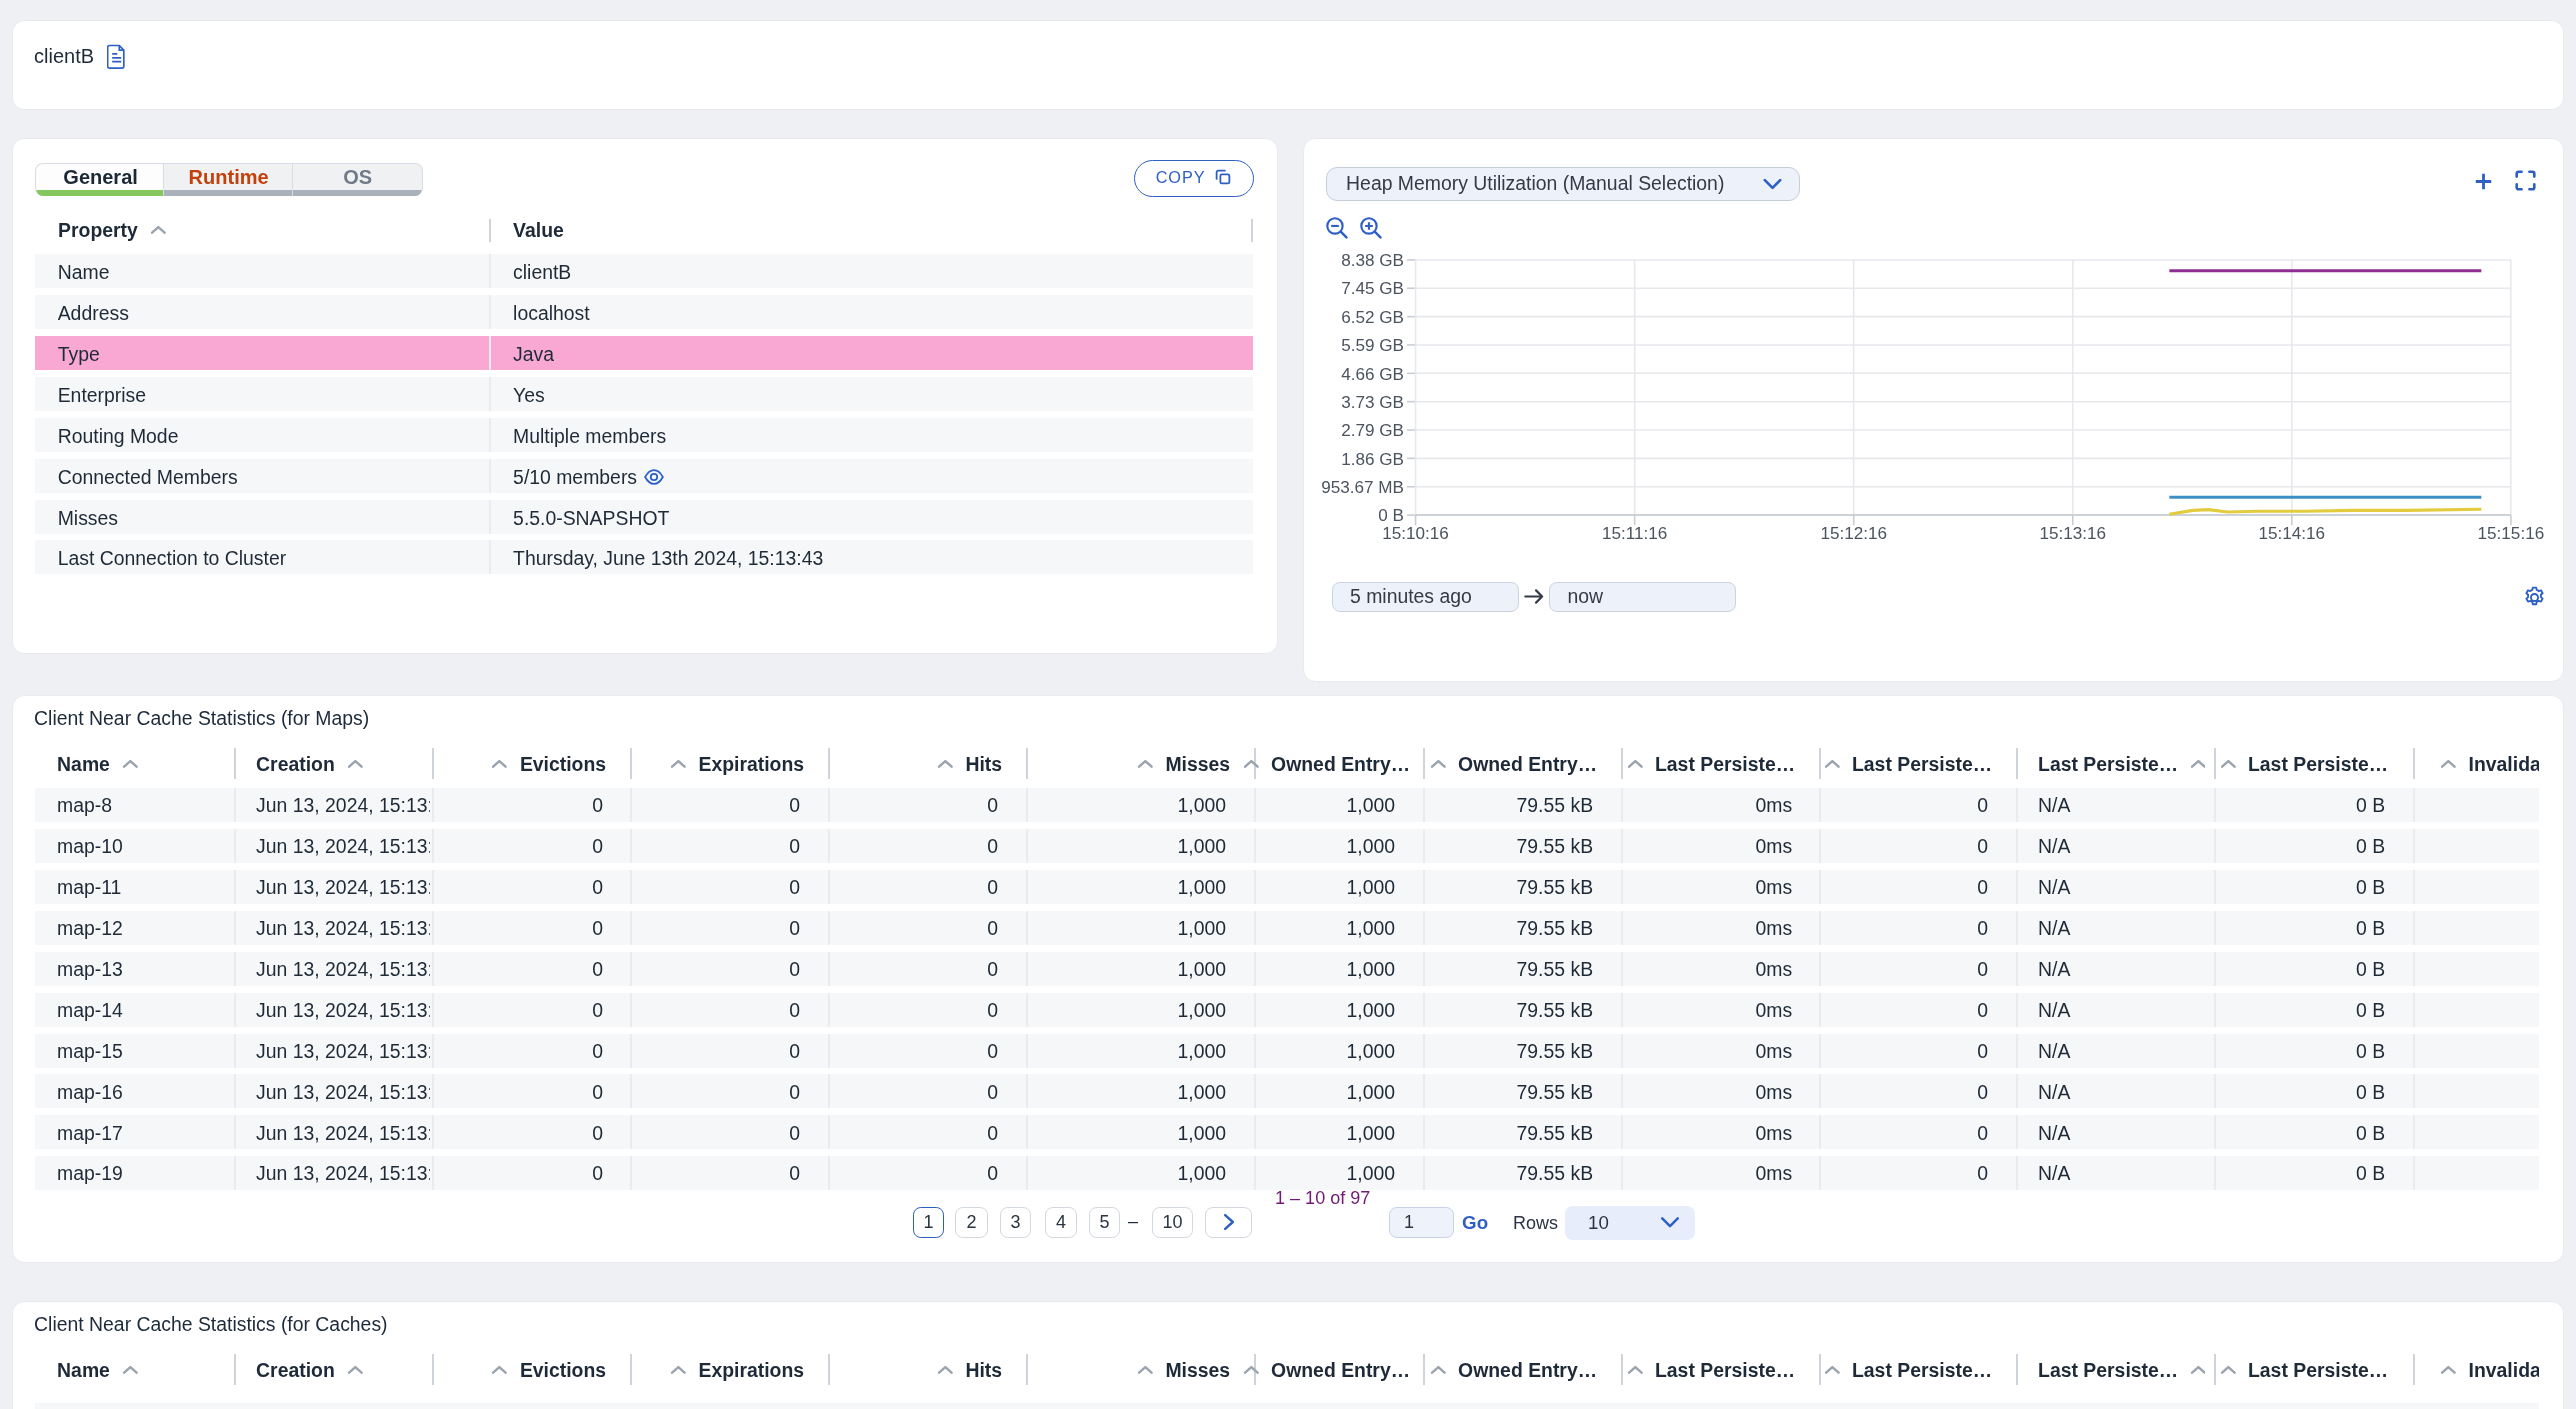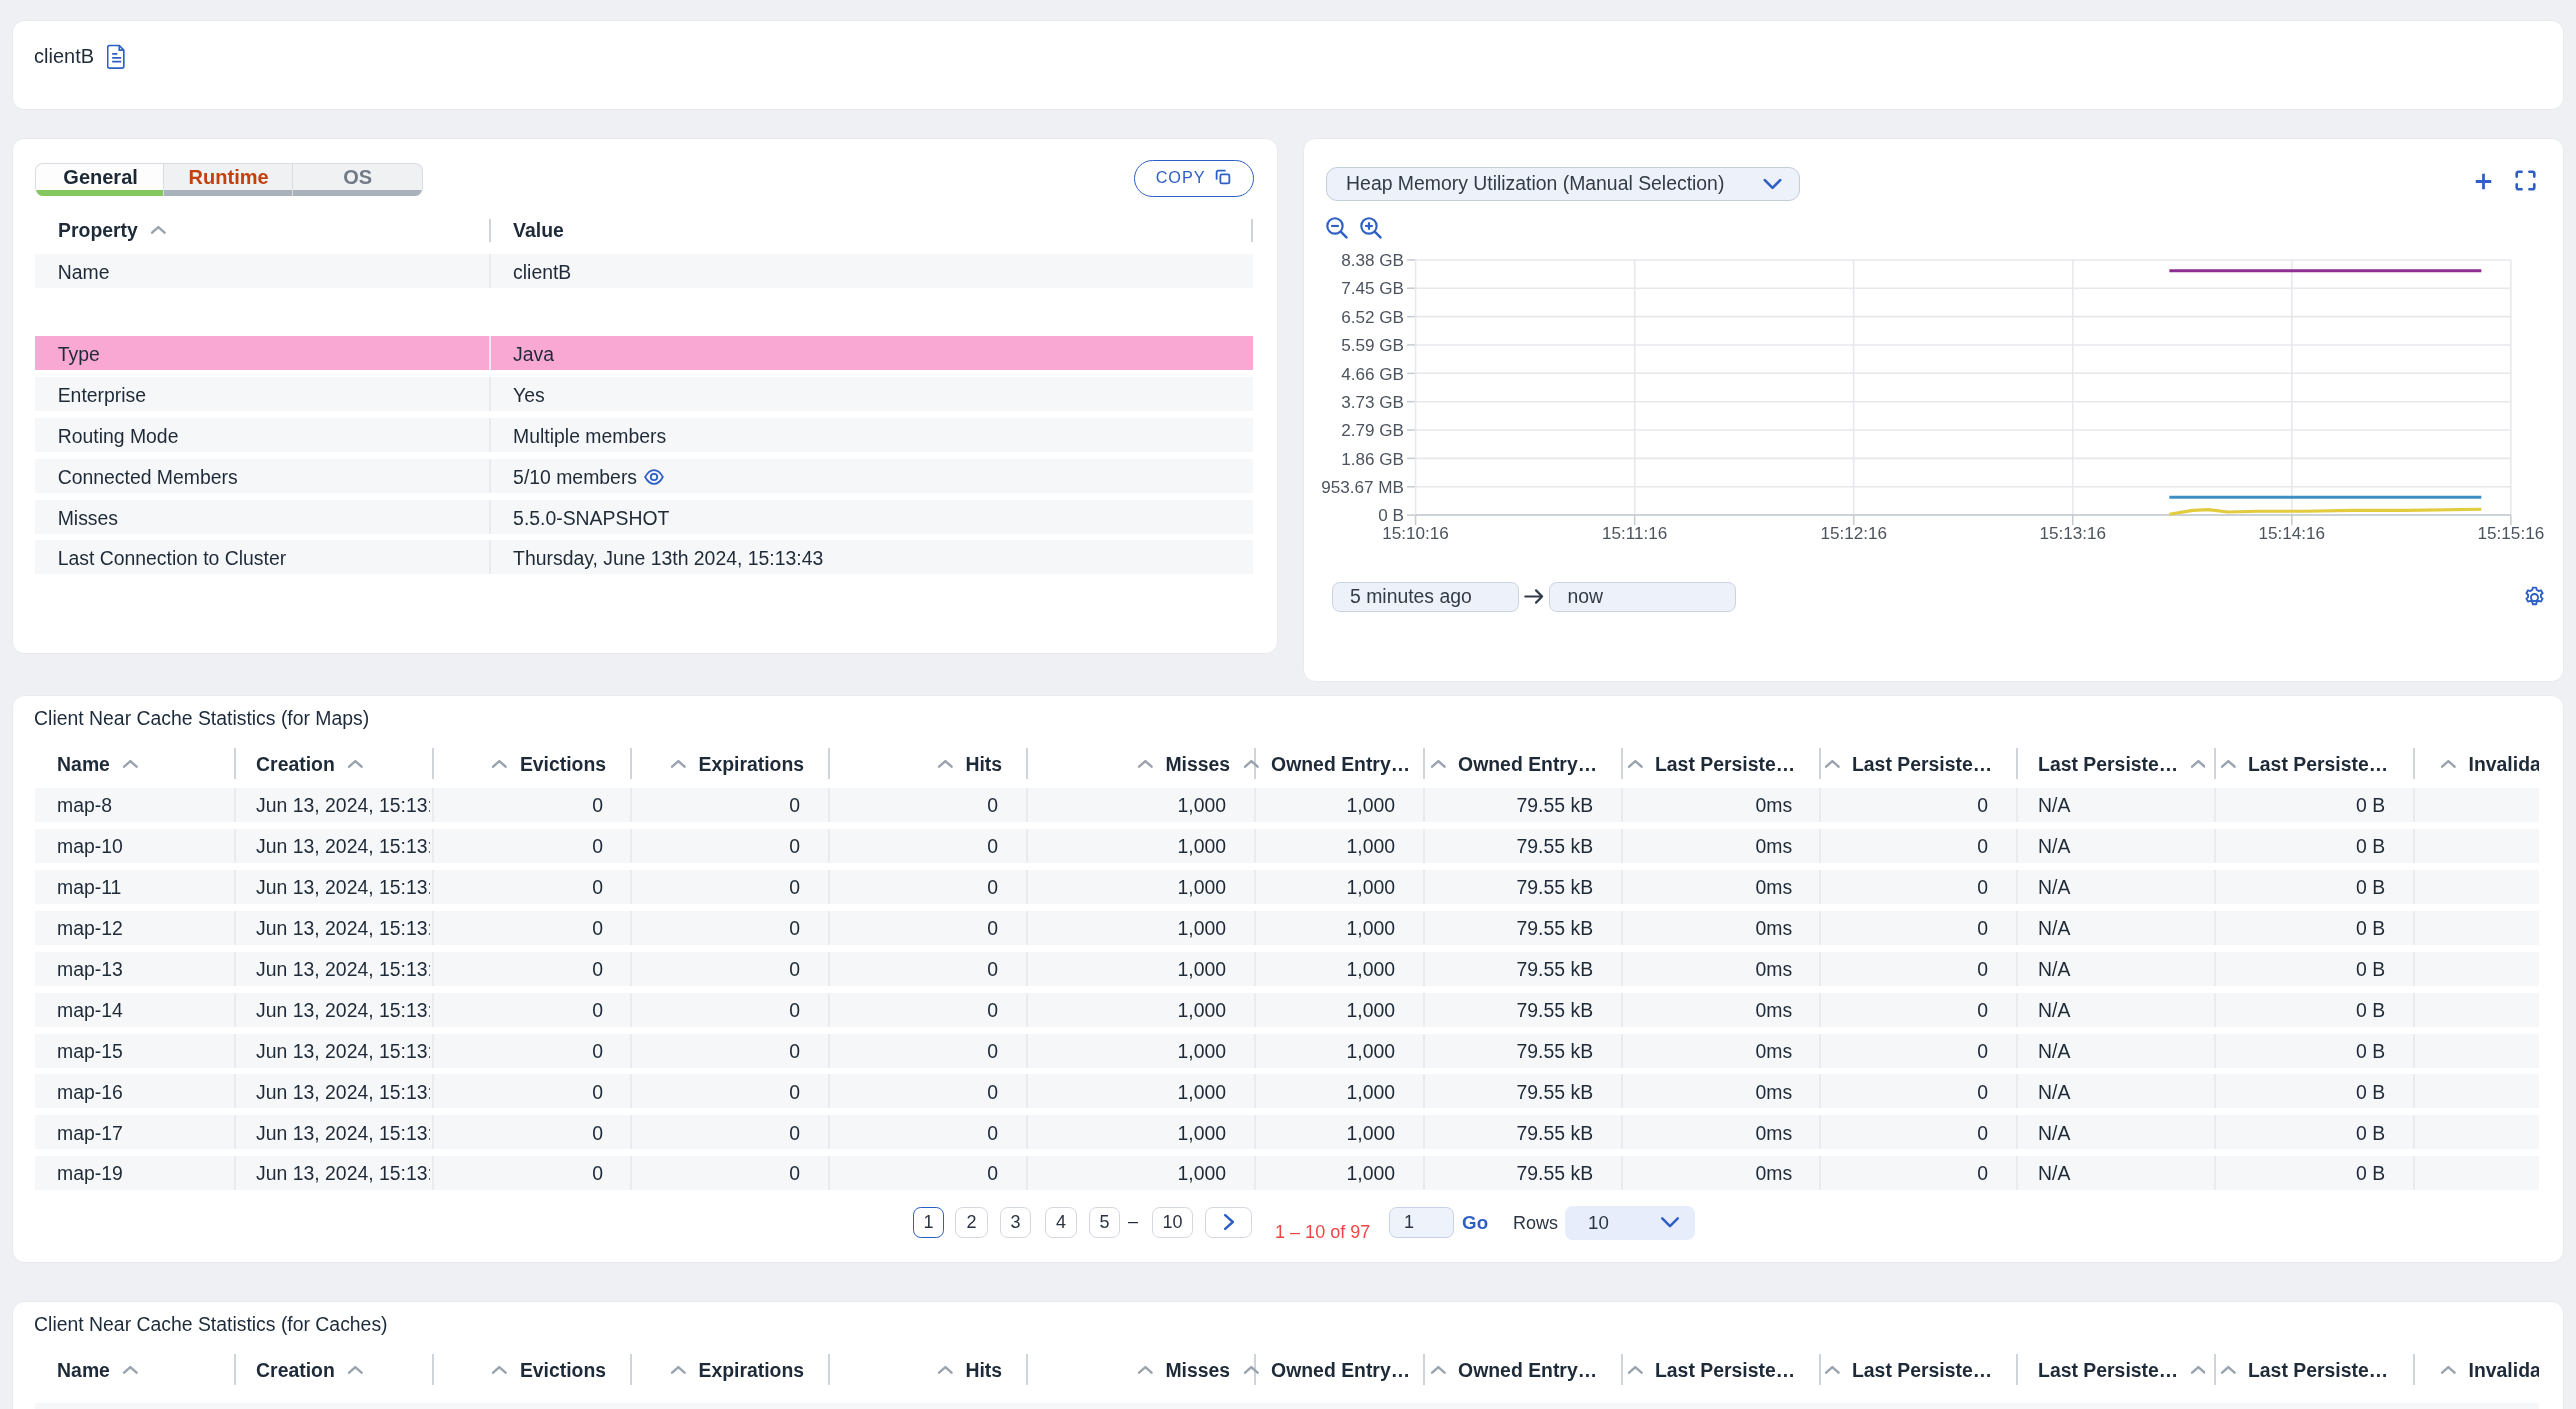--- a/index.html
+++ b/index.html
@@ -42,20 +42,25 @@
 <div class="abs b" style="left:47px;top:79px;height:28px;line-height:28px;font-size:19.4px">Property&nbsp;&nbsp;<svg width="18.7" height="11" viewBox="0 0 24 14" style="vertical-align:2.3px">
           <polyline points="4,11 12,4 20,11" fill="none" stroke="#9aa3ae" stroke-width="3.2" stroke-linecap="round" stroke-linejoin="round"></polyline>
         </svg></div>
 <div class="abs b" style="left:502px;top:79px;height:28px;line-height:28px;font-size:19.4px">Value</div>
 <div class="abs" style="left:478px;top:82px;width:1.6px;height:23px;background:#cfd4db"></div>
 <div class="abs" style="left:1240px;top:82px;width:1.6px;height:23px;background:#cfd4db"></div>
 <div class="abs" style="left:24px;top:117px;width:1218px;height:34px;background:#f6f7f8">
         <div class="abs" style="left:454px;top:0;width:1.6px;height:34px;background:#e9ebef"></div>
         <div class="abs nowrap" style="left:22.6px;top:3.1px;height:28px;line-height:28px;font-size:19.4px">Name</div>
         <div class="abs nowrap" style="left:478px;top:3.1px;height:28px;line-height:28px;font-size:19.4px">clientB</div>
+      </div>
+<div class="abs" style="left:24px;top:158px;width:1218px;height:34px;background:#f6f7f8">
+        <div class="abs" style="left:454px;top:0;width:1.6px;height:34px;background:#e9ebef"></div>
+        <div class="abs nowrap" style="left:22.6px;top:3.1px;height:28px;line-height:28px;font-size:19.4px">Address</div>
+        <div class="abs nowrap" style="left:478px;top:3.1px;height:28px;line-height:28px;font-size:19.4px">localhost</div>
       </div>
 <div class="abs" style="left:24px;top:199px;width:1218px;height:34px;background:#f9a8d4">
         <div class="abs" style="left:454px;top:0;width:1.6px;height:34px;background:#e9ebef"></div>
         <div class="abs nowrap" style="left:22.6px;top:3.1px;height:28px;line-height:28px;font-size:19.4px">Type</div>
         <div class="abs nowrap" style="left:478px;top:3.1px;height:28px;line-height:28px;font-size:19.4px">Java</div>
       </div>
 <div class="abs" style="left:24px;top:240px;width:1218px;height:34px;background:#f6f7f8">
         <div class="abs" style="left:454px;top:0;width:1.6px;height:34px;background:#e9ebef"></div>
         <div class="abs nowrap" style="left:22.6px;top:3.1px;height:28px;line-height:28px;font-size:19.4px">Enterprise</div>
         <div class="abs nowrap" style="left:478px;top:3.1px;height:28px;line-height:28px;font-size:19.4px">Yes</div>
@@ -479,21 +484,21 @@
 <div style="position:absolute;height:31px;border:1.6px solid #d3d8df;border-radius:7.8px;background:#fff;font-size:18px;color:#2a3442;text-align:center;line-height:28px;left:902px;top:513px;width:31px;border-color:#2b5fc0">1</div>
 <div style="position:absolute;height:31px;border:1.6px solid #d3d8df;border-radius:7.8px;background:#fff;font-size:18px;color:#2a3442;text-align:center;line-height:28px;left:944px;top:513px;width:33px;border-color:#d3d8df">2</div>
 <div style="position:absolute;height:31px;border:1.6px solid #d3d8df;border-radius:7.8px;background:#fff;font-size:18px;color:#2a3442;text-align:center;line-height:28px;left:989px;top:513px;width:31px;border-color:#d3d8df">3</div>
 <div style="position:absolute;height:31px;border:1.6px solid #d3d8df;border-radius:7.8px;background:#fff;font-size:18px;color:#2a3442;text-align:center;line-height:28px;left:1034px;top:513px;width:32px;border-color:#d3d8df">4</div>
 <div style="position:absolute;height:31px;border:1.6px solid #d3d8df;border-radius:7.8px;background:#fff;font-size:18px;color:#2a3442;text-align:center;line-height:28px;left:1078px;top:513px;width:31px;border-color:#d3d8df">5</div>
 <div class="abs" style="left:1114px;top:513px;width:15.6px;height:31px;line-height:29.6px;font-size:18px;text-align:center">–</div>
 <div style="position:absolute;height:31px;border:1.6px solid #d3d8df;border-radius:7.8px;background:#fff;font-size:18px;color:#2a3442;text-align:center;line-height:28px;left:1141px;top:513px;width:41px">10</div>
 <div style="position:absolute;height:31px;border:1.6px solid #d3d8df;border-radius:7.8px;background:#fff;font-size:18px;color:#2a3442;text-align:center;line-height:28px;left:1194px;top:513px;width:47px"><svg width="14" height="20" viewBox="0 0 18 26" style="vertical-align:-3.9px">
           <polyline points="4,4 14,13 4,22" fill="none" stroke="#2e5fc4" stroke-width="3.2" stroke-linecap="round" stroke-linejoin="round"></polyline>
         </svg></div>
-<div class="abs" style="left:1264px;top:524px;height:28px;line-height:28px;font-size:18px;color:#ef4444">1 – 10 of 97</div>
+<div class="abs" style="left:1264px;top:490px;height:28px;line-height:28px;font-size:18px;color:#701a75">1 – 10 of 97</div>
 <div class="abs" style="left:1378px;top:513px;width:65px;height:31px;background:#eef2fb;border:1.6px solid #c7d2e8;border-radius:7.8px;font-size:18px;color:#2a3442;line-height:28px;padding-left:14px">1</div>
 <div class="abs b" style="left:1451px;top:515px;height:28px;line-height:28px;font-size:18.7px;color:#2e5fc4">Go</div>
 <div class="abs" style="left:1502px;top:515px;height:28px;line-height:28px;font-size:18px;color:#2a3442">Rows</div>
 <div class="abs" style="left:1554px;top:512px;width:130px;height:34px;background:#e7edfa;border-radius:7.8px;font-size:18.7px;color:#2a3442;line-height:34px;padding-left:23px">10
 <svg class="abs" style="right:14px;top:10px" width="22" height="14" viewBox="0 0 28 18">
           <polyline points="4,3 14,13 24,3" fill="none" stroke="#2e5fc4" stroke-width="3.2" stroke-linecap="round" stroke-linejoin="round"></polyline>
         </svg></div>
 </div>
   </div>
 <div class="card" style="left:11.7px;top:1301px;width:2552px;height:171px">

